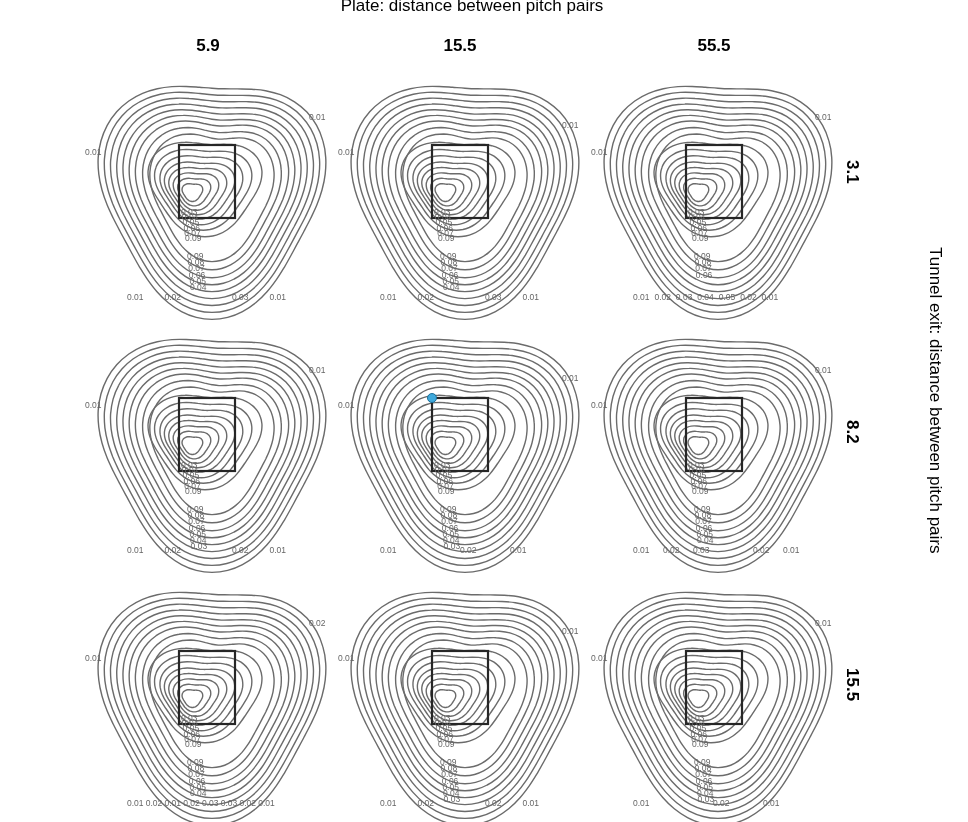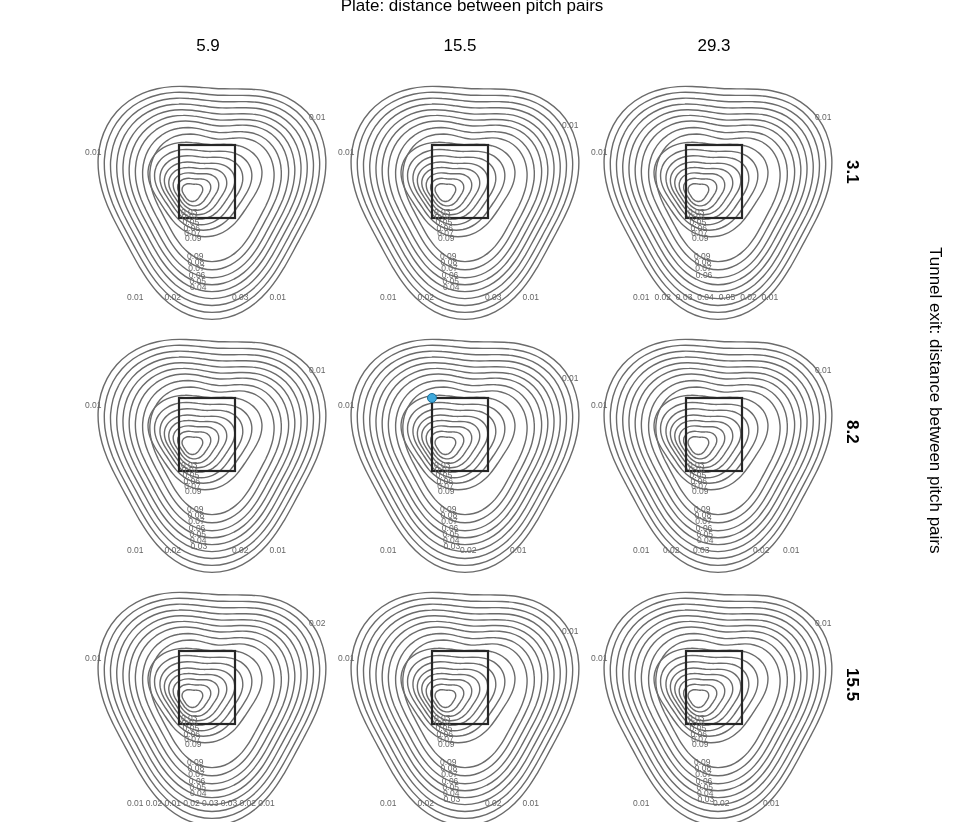--- a/index.html
+++ b/index.html
@@ -1,34 +1,34 @@
 <!DOCTYPE html>
 <html><head>
 <meta charset="utf-8">
 <style>
   html, body { margin:0; padding:0; background:#ffffff; }
   body { width:968px; height:822px; position:relative; overflow:hidden; font-family:"Liberation Sans", sans-serif; }
   .title { position:absolute; left:0; width:944px; top:-4px; text-align:center; font-size:17px; color:#000; }
-  .col-label { position:absolute; top:36px; width:120px; text-align:center; font-size:17px; font-weight:normal; color:#000; }
+  .col-label { position:absolute; top:36px; width:120px; text-align:center; font-size:17px; font-weight:bold; color:#000; }
   .row-label { position:absolute; left:838px; width:24px; font-size:17px; font-weight:bold; color:#000; writing-mode:vertical-rl; text-align:center; }
   .y-title { position:absolute; left:925px; top:140px; height:520px; font-size:17px; color:#000; writing-mode:vertical-rl; text-align:center; }
   svg#plot { position:absolute; left:0; top:0; }
   .contour { fill:none; stroke:#6b6b6b; stroke-width:1.4; }
   .zone { fill:none; stroke:#262626; stroke-width:2.2; }
   .clabel { font-family:"Liberation Sans", sans-serif; font-size:8.5px; fill:#666; }
   .dot { fill:#3fa9dc; stroke:#1d6f99; stroke-width:1; }
 </style>
 </head>
 <body>
 
 <div class="title">Plate: distance between pitch pairs</div>
 
 <div class="col-label" style="left:148px;">5.9</div>
 <div class="col-label" style="left:400px;">15.5</div>
-<div class="col-label" style="left:654px;">29.3</div>
+<div class="col-label" style="left:654px;">55.5</div>
 
 <div class="row-label" style="top:160px;">3.1</div>
 <div class="row-label" style="top:420px;">8.2</div>
 <div class="row-label" style="top:668px;">15.5</div>
 
 <div class="y-title">Tunnel exit: distance between pitch pairs</div>
 
 <svg id="plot" width="968" height="822">
     <g>
       <path d="M322.0,190.0 C320.6,195.1 318.8,200.0 316.9,204.8 C315.0,209.5 312.8,213.9 310.7,218.3 C308.6,222.6 306.4,226.7 304.2,230.8 C302.1,235.0 299.9,238.9 297.7,242.9 C295.6,246.9 293.4,250.9 291.2,255.0 C289.0,259.0 286.7,263.2 284.3,267.3 C281.8,271.4 279.3,275.6 276.4,279.7 C273.5,283.8 270.4,288.0 267.0,291.8 C263.6,295.7 259.8,299.5 255.7,302.8 C251.6,306.1 247.2,309.2 242.5,311.6 C237.8,314.1 232.8,316.1 227.7,317.4 C222.6,318.7 217.2,319.4 212.0,319.4 C206.8,319.4 201.4,318.7 196.3,317.4 C191.2,316.1 186.2,314.1 181.5,311.6 C176.8,309.2 172.4,306.1 168.3,302.8 C164.2,299.5 160.4,295.7 157.0,291.8 C153.6,288.0 150.5,283.8 147.6,279.7 C144.7,275.6 142.2,271.4 139.7,267.3 C137.3,263.2 135.0,259.0 132.8,255.0 C130.6,250.9 128.4,246.9 126.3,242.9 C124.1,238.9 121.9,235.0 119.8,230.8 C117.6,226.7 115.4,222.6 113.3,218.3 C111.2,213.9 109.0,209.5 107.1,204.8 C105.2,200.0 103.4,195.1 102.0,190.0 C100.6,184.9 99.4,179.5 98.8,174.1 C98.1,168.6 97.9,162.9 98.2,157.4 C98.6,151.9 99.5,146.2 101.0,140.8 C102.5,135.5 104.6,130.2 107.2,125.3 C109.8,120.5 113.1,115.9 116.7,111.8 C120.3,107.8 124.5,104.1 128.8,101.0 C133.1,98.0 137.9,95.4 142.6,93.4 C147.4,91.3 152.4,89.8 157.3,88.7 C162.2,87.6 167.2,87.0 172.0,86.6 C176.7,86.3 181.5,86.4 186.1,86.5 C190.6,86.6 195.0,87.0 199.4,87.3 C203.7,87.6 207.8,88.0 212.0,88.2 C216.2,88.5 220.2,88.7 224.5,88.8 C228.7,88.9 232.9,88.8 237.3,88.9 C241.8,89.0 246.4,88.9 251.1,89.2 C255.8,89.5 260.7,89.8 265.6,90.7 C270.5,91.7 275.6,92.9 280.4,94.7 C285.2,96.5 290.1,98.9 294.5,101.8 C299.0,104.7 303.2,108.2 306.9,112.1 C310.6,116.1 313.9,120.7 316.6,125.4 C319.3,130.2 321.4,135.5 322.9,140.9 C324.5,146.2 325.4,151.9 325.7,157.4 C326.1,163.0 325.8,168.6 325.2,174.1 C324.6,179.5 323.4,184.9 322.0,190.0Z" class="contour"></path>

